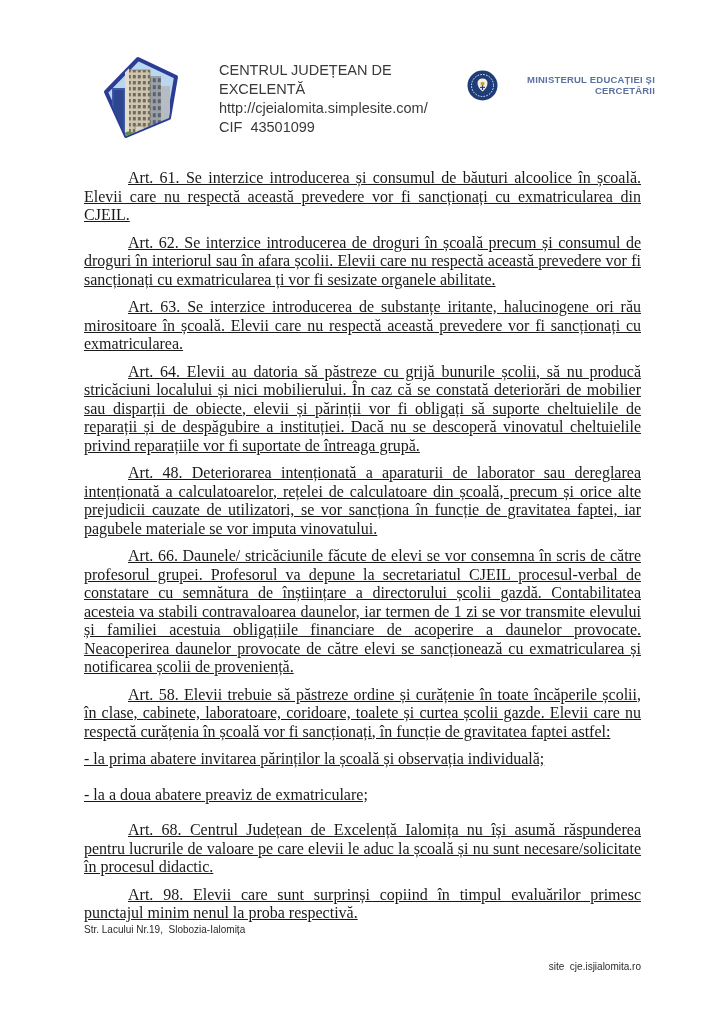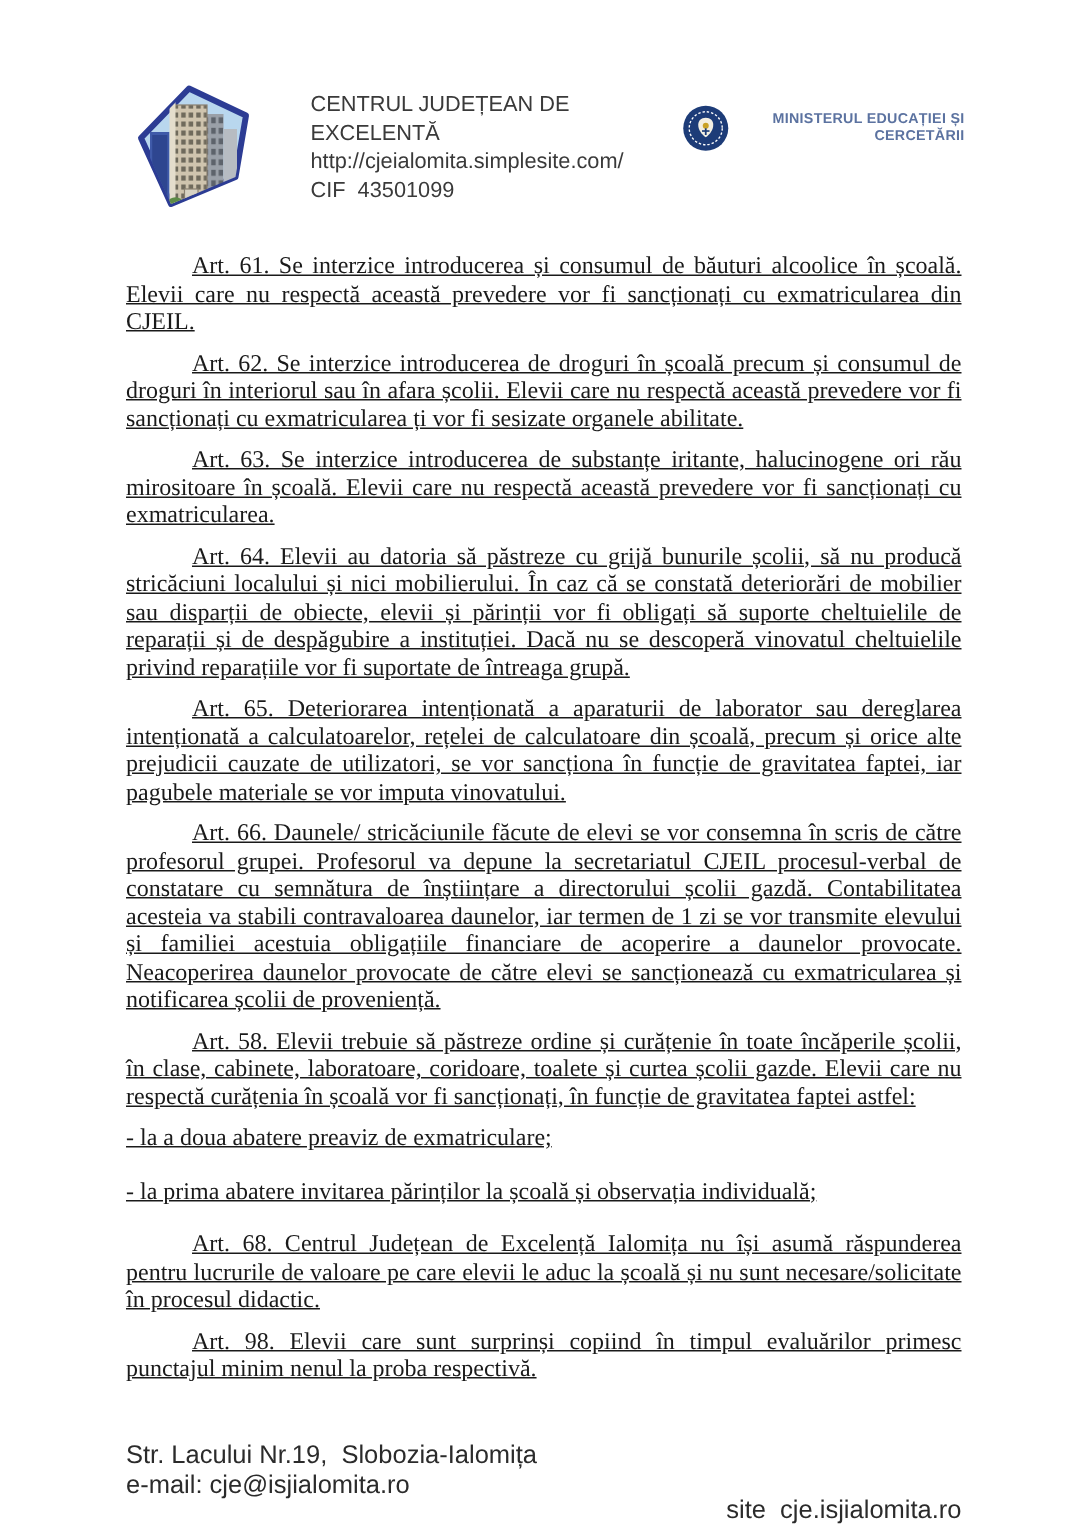--- a/index.html
+++ b/index.html
@@ -5,21 +5,21 @@
   html,body{margin:0;padding:0;}
   body{background:#e8e8e8;font-family:"Liberation Serif",serif;}
   .page{
     position:relative;
     width:724px;height:1024px;
     background:#ffffff;
     overflow:hidden;
     margin:0 auto;
   }
   
-  .header{position:absolute;left:0;top:0;width:594px;height:150px;}
+  .header{position:absolute;left:12px;top:0;width:594px;height:150px;}
   .logo-wrap{position:absolute;left:90px;top:56px;width:78px;height:84px;}
   .header-text{
     position:absolute;left:207px;top:61px;width:260px;
     font-family:"Liberation Sans",sans-serif;
     font-size:14.5px;line-height:19px;color:#3a3a3a;
   }
   .header-text div{white-space:pre-wrap;}
   .ministry{
     position:absolute;left:455px;top:68px;width:200px;height:34px;
     display:flex;align-items:center;text-align:right;
@@ -43,23 +43,23 @@
     text-indent:44px;
     text-decoration:underline;
   }
   .doc-body p.list{
     text-indent:0;
     text-align:left;
     margin:0 0 17px 0;
   }
   
   .footer{
-    position:absolute;left:84px;top:960px;width:557px;height:60px;
+    position:absolute;left:84px;top:920px;width:557px;height:60px;
     font-family:"Liberation Sans",sans-serif;
-    font-size:17px;line-height:20px;color:#2b2b2b;
+    font-size:10px;line-height:20px;color:#2b2b2b;
   }
   .footer div{white-space:pre-wrap;}
   .footer .site-line{
     position:absolute;right:0;top:37px;text-align:left;
   }
 </style>
 </head>
 <body>
 
 <div class="page">
@@ -117,28 +117,27 @@
       </span>
       <span class="ministry-label">MINISTERUL EDUCAȚIEI ȘI CERCETĂRII</span>
     </div>
   </div>
 
   <div class="doc-body">
     <p>Art. 61. Se interzice introducerea și consumul de băuturi alcoolice în școală. Elevii care nu respectă această prevedere vor fi sancționați cu exmatricularea din CJEIL.</p>
     <p>Art. 62. Se interzice introducerea de droguri în școală precum și consumul de droguri în interiorul sau în afara școlii. Elevii care nu respectă această prevedere vor fi sancționați cu exmatricularea ți vor fi sesizate organele abilitate.</p>
     <p>Art. 63. Se interzice introducerea de substanțe iritante, halucinogene ori rău mirositoare în școală. Elevii care nu respectă această prevedere vor fi sancționați cu exmatricularea.</p>
     <p>Art. 64. Elevii au datoria să păstreze cu grijă bunurile școlii, să nu producă stricăciuni localului și nici mobilierului. În caz că se constată deteriorări de mobilier sau disparții de obiecte, elevii și părinții vor fi obligați să suporte cheltuielile de reparații și de despăgubire a instituției. Dacă nu se descoperă vinovatul cheltuielile privind reparațiile vor fi suportate de întreaga grupă.</p>
-    <p>Art. 65. Deteriorarea intenționată a aparaturii de laborator sau dereglarea intenționată a calculatoarelor, rețelei de calculatoare din școală, precum și orice alte prejudicii cauzate de utilizatori, se vor sancționa în funcție de gravitatea faptei, iar pagubele materiale se vor imputa vinovatului.</p>
+    <p>Art. 48. Deteriorarea intenționată a aparaturii de laborator sau dereglarea intenționată a calculatoarelor, rețelei de calculatoare din școală, precum și orice alte prejudicii cauzate de utilizatori, se vor sancționa în funcție de gravitatea faptei, iar pagubele materiale se vor imputa vinovatului.</p>
     <p>Art. 66. Daunele/ stricăciunile făcute de elevi se vor consemna în scris de către profesorul grupei. Profesorul va depune la secretariatul CJEIL procesul-verbal de constatare cu semnătura de înștiințare a directorului școlii gazdă. Contabilitatea acesteia va stabili contravaloarea daunelor, iar termen de 1 zi se vor transmite elevului și familiei acestuia obligațiile financiare de acoperire a daunelor provocate. Neacoperirea daunelor provocate de către elevi se sancționează cu exmatricularea și notificarea școlii de proveniență.</p>
     <p>Art. 58. Elevii trebuie să păstreze ordine și curățenie în toate încăperile școlii, în clase, cabinete, laboratoare, coridoare, toalete și curtea școlii gazde. Elevii care nu respectă curățenia în școală vor fi sancționați, în funcție de gravitatea faptei astfel:</p>
+    <p class="list">- la prima abatere invitarea părinților la școală și observația individuală;</p>
     <p class="list">- la a doua abatere preaviz de exmatriculare;</p>
-    <p class="list">- la prima abatere invitarea părinților la școală și observația individuală;</p>
     <p>Art. 68. Centrul Județean de Excelență Ialomița nu își asumă răspunderea pentru lucrurile de valoare pe care elevii le aduc la școală și nu sunt necesare/solicitate în procesul didactic.</p>
     <p>Art. 98. Elevii care sunt surprinși copiind în timpul evaluărilor primesc punctajul minim nenul la proba respectivă.</p>
   </div>
 
   <div class="footer">
     <div>Str. Lacului Nr.19,  Slobozia-Ialomița</div>
-    <div>e-mail: cje@isjialomita.ro</div>
     <div class="site-line">site  cje.isjialomita.ro</div>
   </div>
 
 </div>
 
 </body></html>

